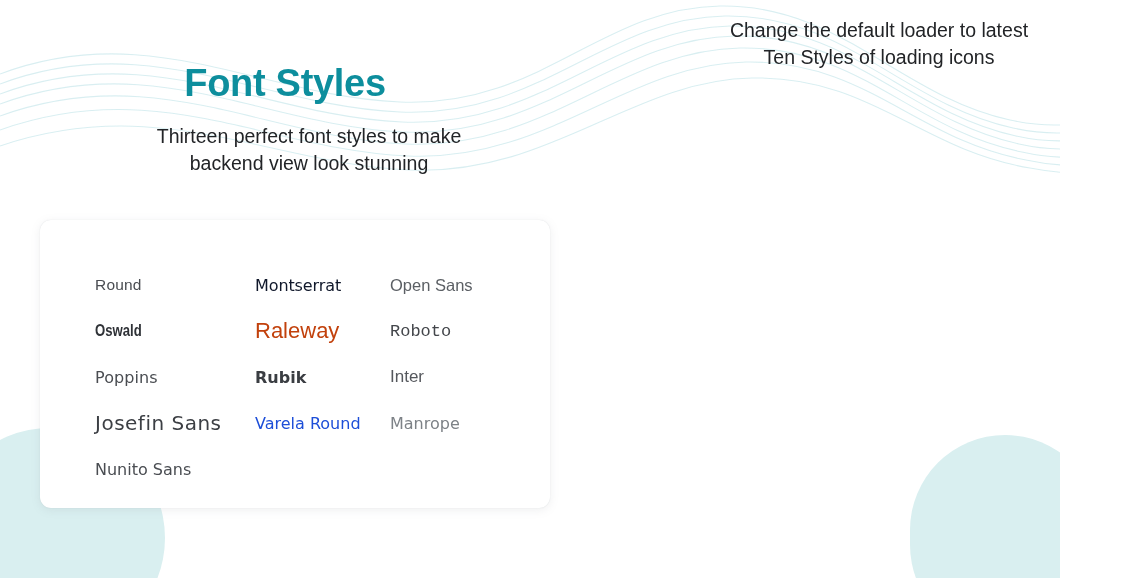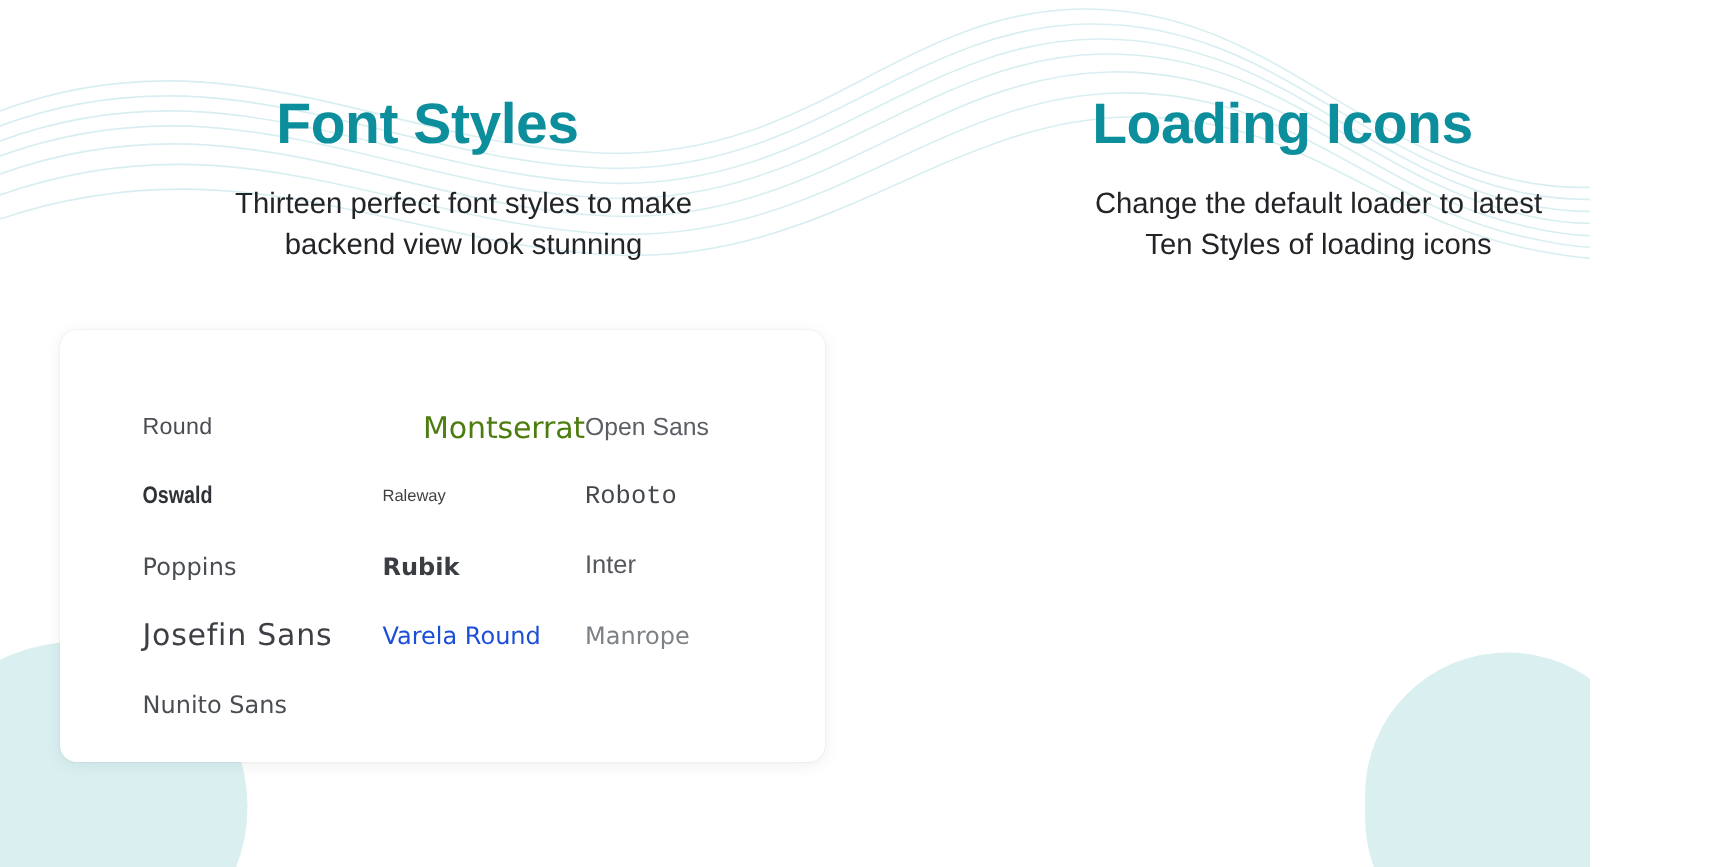--- a/index.html
+++ b/index.html
@@ -90,22 +90,22 @@
     font-size:16.5px;
     color:#4a4d52;
     white-space:nowrap;
   }
   .f-lato       { font-family:"Liberation Sans", sans-serif; font-size:15.5px; letter-spacing:0.2px; }
   .f-oswald     { font-family:"Liberation Sans Narrow","Liberation Sans", sans-serif;
                   font-weight:bold; font-size:16px; transform:scaleX(0.82); transform-origin:left center; color:#2f3237;}
   .f-poppins    { font-family:"DejaVu Sans", sans-serif; font-size:16px; letter-spacing:0.1px; }
   .f-josefin    { font-family:"DejaVu Sans", sans-serif; font-size:20px; letter-spacing:0.5px; color:#3c3f44;}
   .f-nunito     { font-family:"DejaVu Sans", sans-serif; font-size:16px; }
-  .f-montserrat { font-family:"DejaVu Sans", sans-serif; font-size:20px; color:#4d7c0f; letter-spacing:-0.1px;text-align:right;}
-  .f-raleway    { font-family:"Liberation Sans", sans-serif; font-size:11px; color:#404040; }
+  .f-montserrat { font-family:"DejaVu Sans", sans-serif; font-size:16px; color:#0f172a; letter-spacing:-0.1px;}
+  .f-raleway    { font-family:"Liberation Sans", sans-serif; font-size:22px; color:#c2410c; }
   .f-rubik      { font-family:"DejaVu Sans", sans-serif; font-weight:bold; font-size:16px; color:#3a3d42;}
   .f-varela     { font-family:"DejaVu Sans", sans-serif; font-size:16px; color:#1d4ed8; }
   .f-opensans   { font-family:"Liberation Sans", sans-serif; font-size:16.5px; color:#5b5f64; }
   .f-roboto     { font-family:Liberation Mono, monospace; font-size:17px; color:#43464b; }
   .f-inter      { font-family:"Liberation Sans", sans-serif; font-size:17px; color:#55585d; }
   .f-manrope    { font-family:"DejaVu Sans", sans-serif; font-size:16px; color:#7d8287; }
 </style>
 </head>
 <body>
 
@@ -150,20 +150,19 @@
           <span class="font-item f-josefin">Josefin Sans</span>
           <span class="font-item f-varela">Varela Round</span>
           <span class="font-item f-manrope">Manrope</span>
 
           <span class="font-item f-nunito">Nunito Sans</span>
         </div>
       </div>
     </div>
 
     <div class="col">
-      <h1 class="panel-title">Loading Icons</h1>
       <p class="panel-sub">Change the default loader to latest
 Ten Styles of loading icons</p>
 
     </div>
 
   </div>
 </div>
 
 </body></html>

